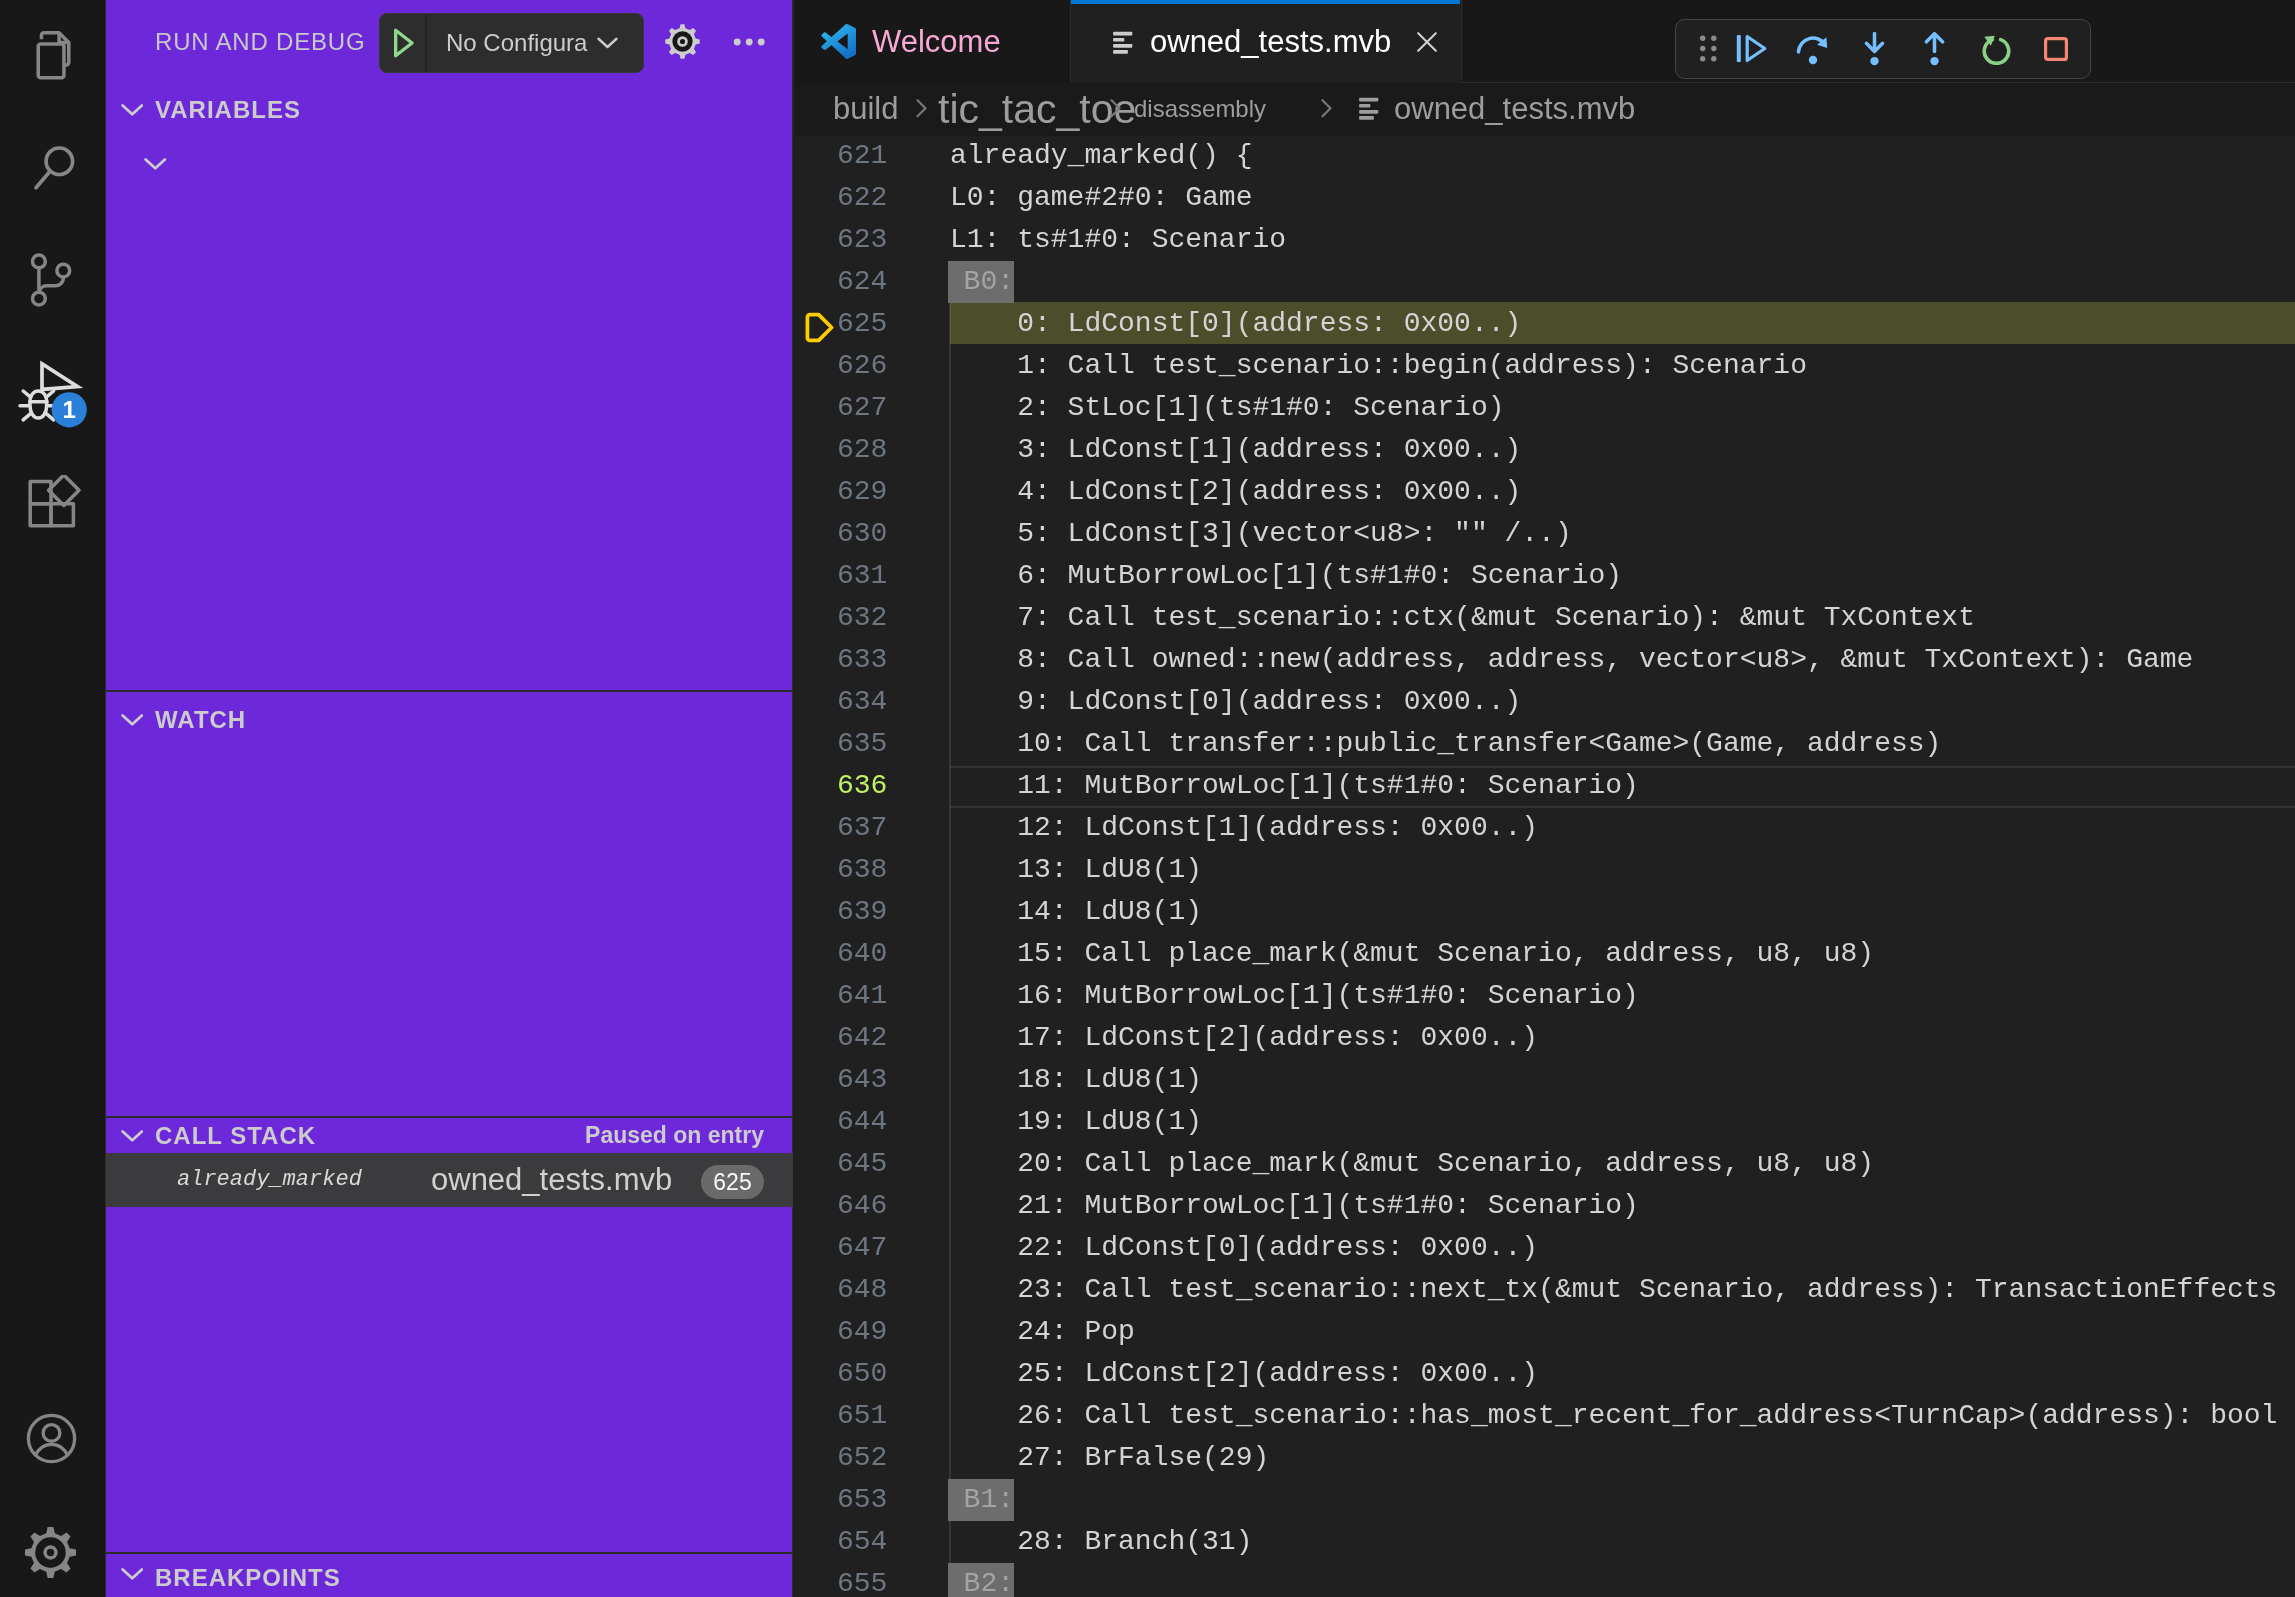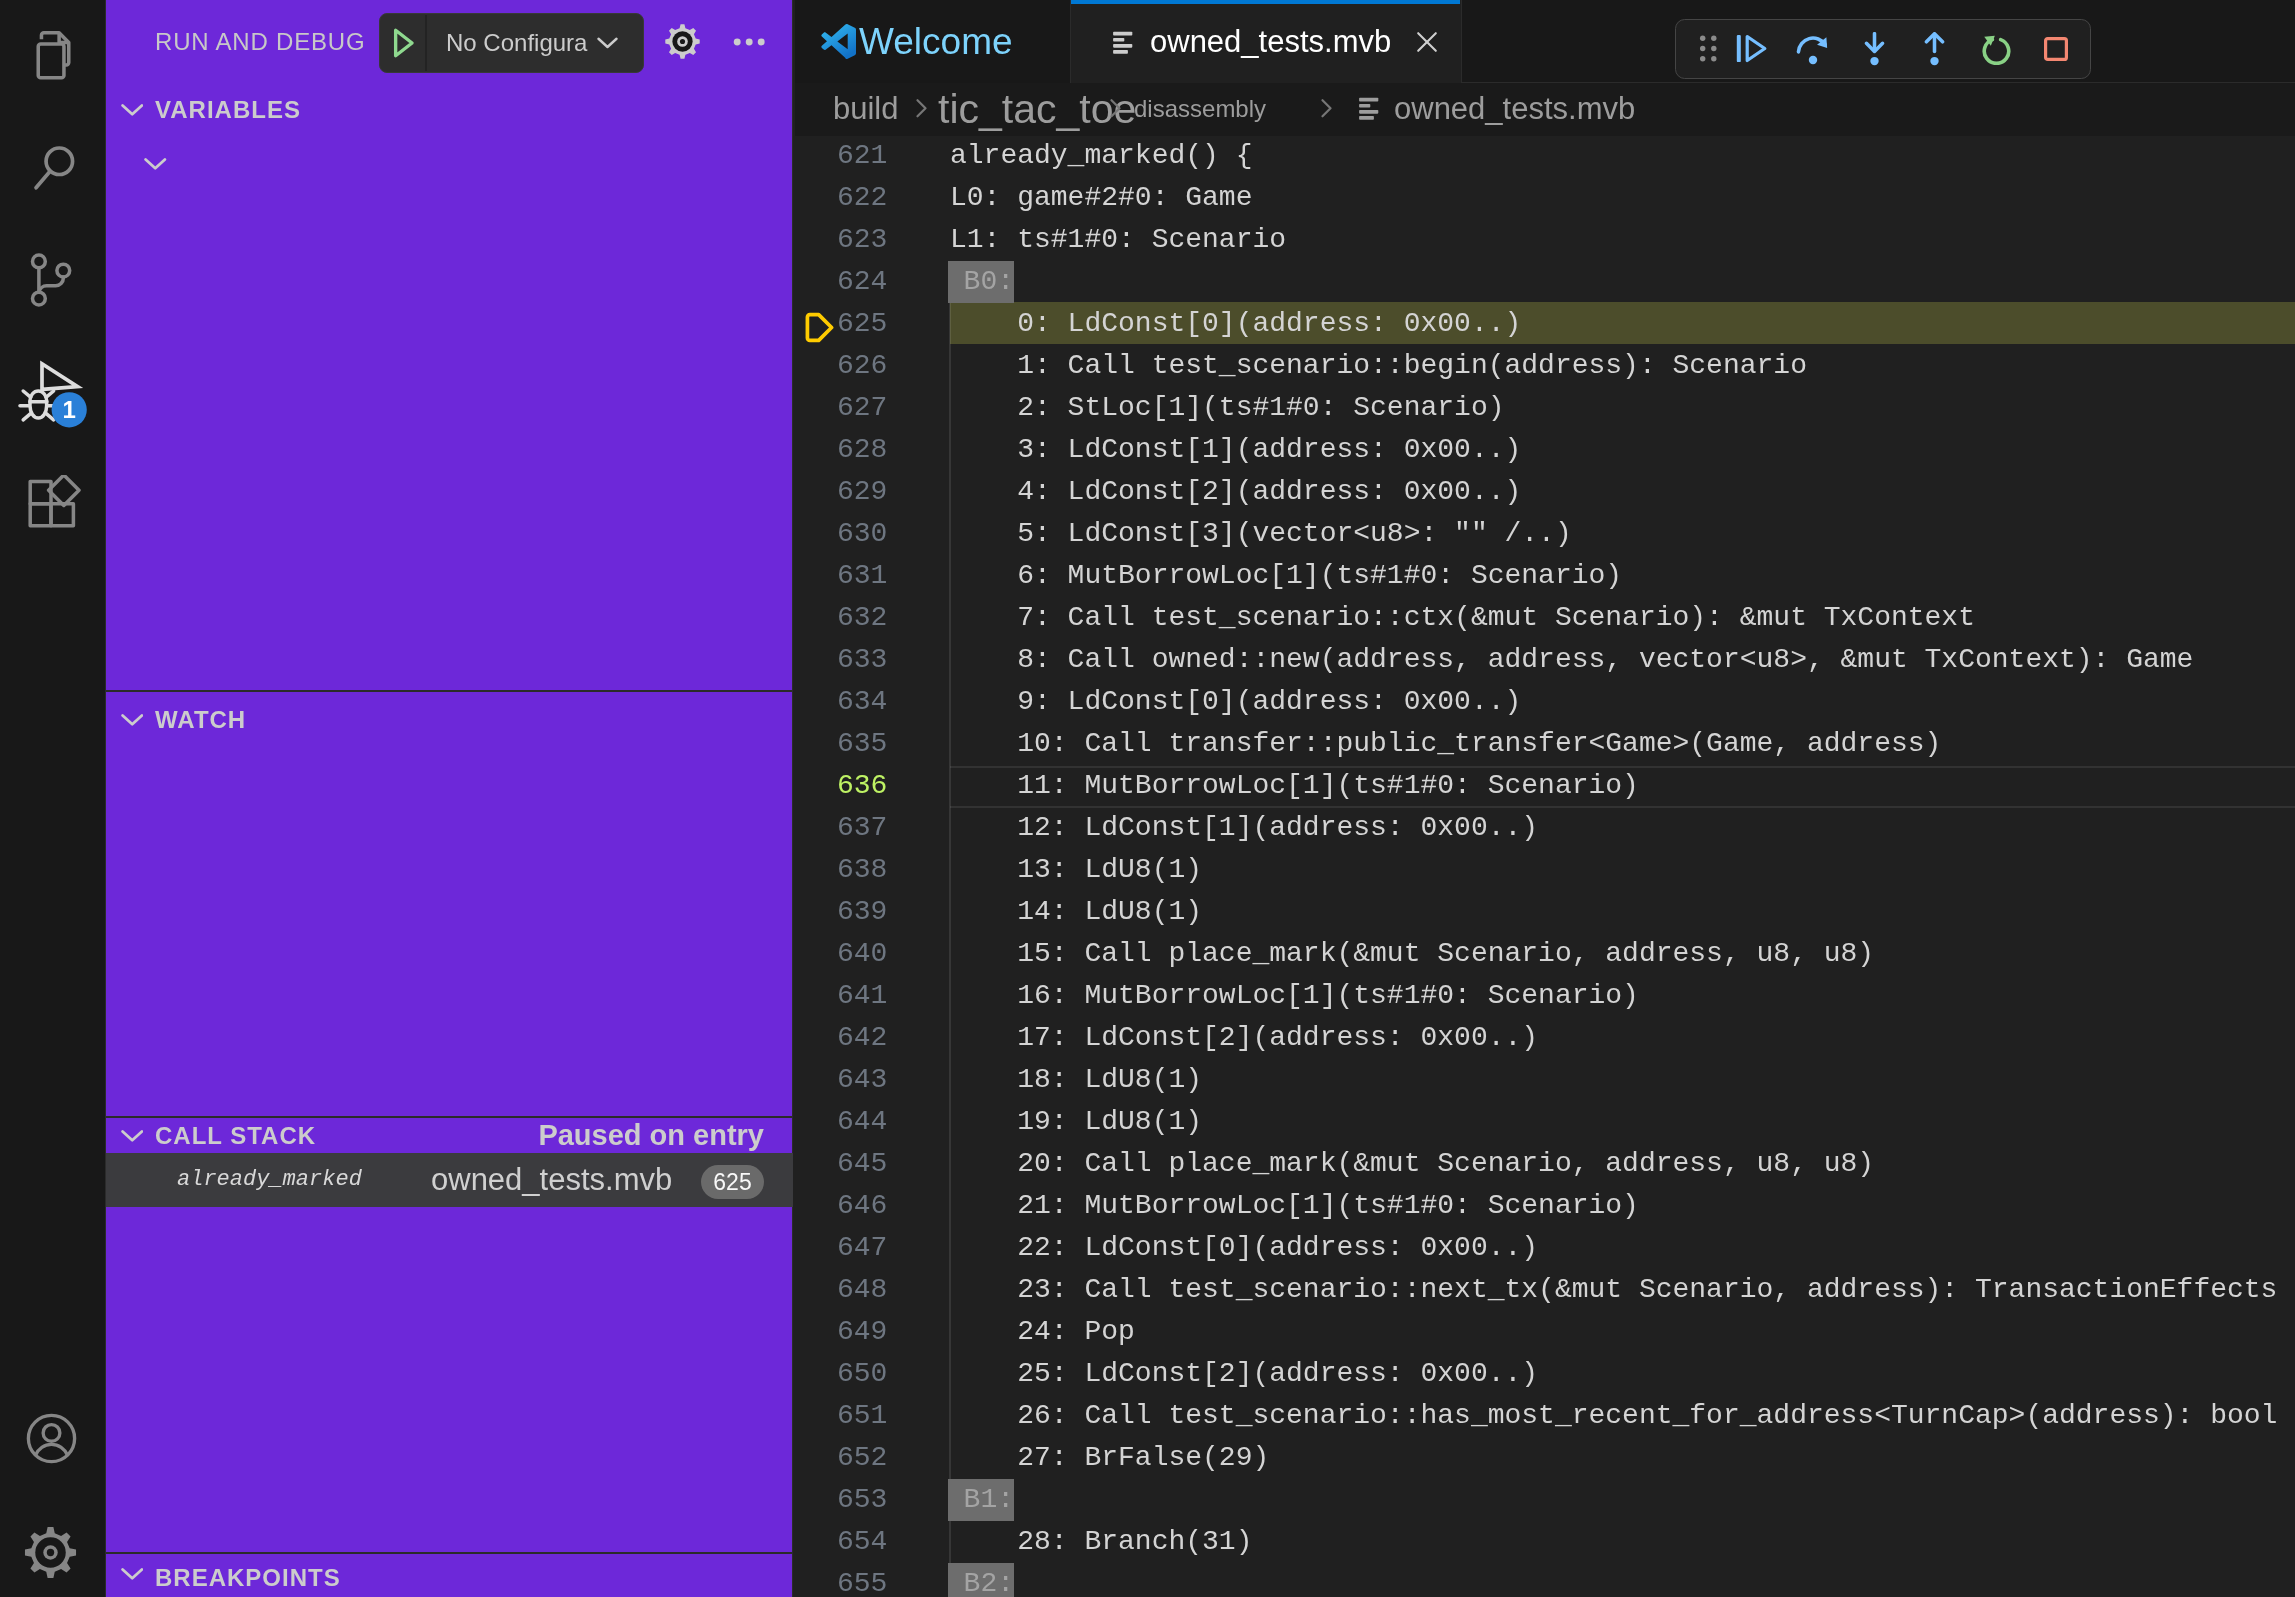--- a/index.html
+++ b/index.html
@@ -19,21 +19,21 @@
   <div class="abs" style="left:0;top:0;width:276px;height:83px;background:#181818;border-right:1.6px solid #2b2b2b"></div>
   <svg class="abs" style="left:21px;top:24px" width="41" height="35" viewBox="0 0 100 100">
     <defs>
         <linearGradient id="vsg" x1="0" y1="0" x2="0.6" y2="1">
           <stop offset="0" stop-color="#35bdf2"></stop>
           <stop offset="1" stop-color="#1272c8"></stop>
         </linearGradient>
       </defs>
     <path fill="url(#vsg)" fill-rule="evenodd" d="M75.9 99.3c1.9.7 4.1.7 6-.2l20.3-9.8c2.1-1 3.5-3.2 3.5-5.6V16.2c0-2.4-1.4-4.6-3.5-5.6L81.9.8c-2.5-1.2-5.4-.7-7.3 1.2L35.7 37.4 18.8 24.6c-1.6-1.2-3.8-1.1-5.3.2l-5.4 4.9c-1.8 1.6-1.8 4.4 0 6L22.8 49 8.1 62.3c-1.8 1.6-1.8 4.4 0 6l5.4 4.9c1.5 1.3 3.7 1.4 5.3.2l16.9-12.8 39 35.6c.3.4.7.7 1.2 1.1zM82 27.2L52.4 49.7 82 72.2V27.2z"></path>
   </svg>
-  <div class="abs" style="left:64px;top:0;height:83px;line-height:83px;font-size:37px;color:#7dd3fc">Welcome</div>
+  <div class="abs" style="left:77px;top:0;height:83px;line-height:83px;font-size:31px;color:#f9a8d4">Welcome</div>
 
   <div class="abs" style="left:276px;top:0;width:391px;height:83px;background:#202020;border-right:1.6px solid #2b2b2b"></div>
   <div class="abs" style="left:276px;top:0;width:389px;height:4px;background:#0078d4"></div>
   <svg class="abs" style="left:318px;top:31px" width="21" height="24" viewBox="0 0 26 30">
       <g fill="#cdcdcd">
         <rect x="0" y="1" width="24" height="4.6" rx="1"></rect>
         <rect x="0" y="8.6" width="14" height="4.6" rx="1"></rect>
         <rect x="0" y="16.2" width="24" height="4.6" rx="1"></rect>
         <rect x="0" y="23.8" width="18.5" height="4.6" rx="1"></rect>
       </g>
@@ -311,21 +311,21 @@
     </div>
   <div class="abs" style="left:49px;top:693px;height:53px;line-height:53px;font-size:24px;font-weight:bold;letter-spacing:1px;color:#cccccc">WATCH</div>
 
   <div class="abs" style="left:0;top:1116px;width:687px;height:1.6px;background:#2b2b2b"></div>
   <div class="abs" style="left:14.5px;top:1129px">
       <svg width="22.5" height="13" viewBox="0 0 28 16">
         <polyline points="2,3 14,14 26,3" fill="none" stroke="#cccccc" stroke-width="3.4" stroke-linecap="round" stroke-linejoin="round"></polyline>
       </svg>
     </div>
   <div class="abs" style="left:49px;top:1109px;height:53px;line-height:53px;font-size:24px;font-weight:bold;letter-spacing:1px;color:#cccccc">CALL STACK</div>
-  <div class="abs" style="left:0;top:1109px;height:53px;line-height:53px;font-size:29px;font-weight:bold;color:#cccccc;width:658px;text-align:right">Paused on entry</div>
+  <div class="abs" style="left:0;top:1109px;height:53px;line-height:53px;font-size:23px;font-weight:bold;color:#cccccc;width:658px;text-align:right">Paused on entry</div>
   <div class="abs" style="left:0;top:1153px;width:687px;height:54px;background:#3b3b3e"></div>
   <div class="abs" style="left:71px;top:1153px;height:54px;line-height:54px;font-size:22px;font-style:italic;color:#d8d8d8;font-family:'Liberation Mono',monospace">already_marked</div>
   <div class="abs" style="left:325px;top:1153px;height:54px;line-height:54px;font-size:31px;color:#d0d0d0">owned_tests.mvb</div>
   <div class="abs" style="left:595px;top:1165px;width:63px;height:34px;background:#6a6a6a;border-radius:17px;line-height:34px;text-align:center;font-size:23px;color:#f8f8f8">625</div>
 
   <div class="abs" style="left:0;top:1552px;width:687px;height:1.6px;background:#2b2b2b"></div>
   <div class="abs" style="left:14.5px;top:1567px">
       <svg width="22.5" height="13" viewBox="0 0 28 16">
         <polyline points="2,3 14,14 26,3" fill="none" stroke="#cccccc" stroke-width="3.4" stroke-linecap="round" stroke-linejoin="round"></polyline>
       </svg>

